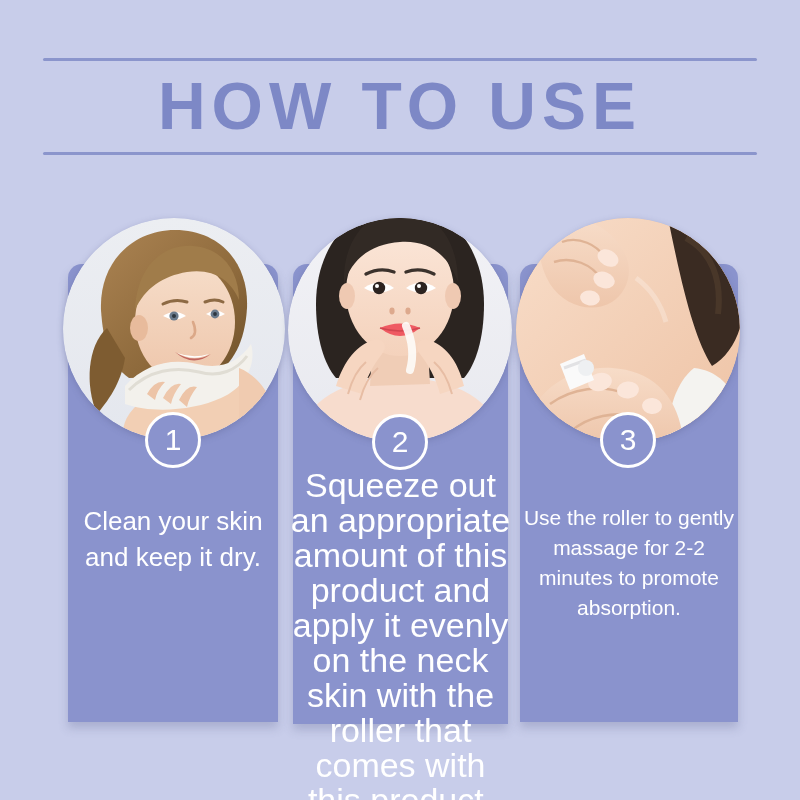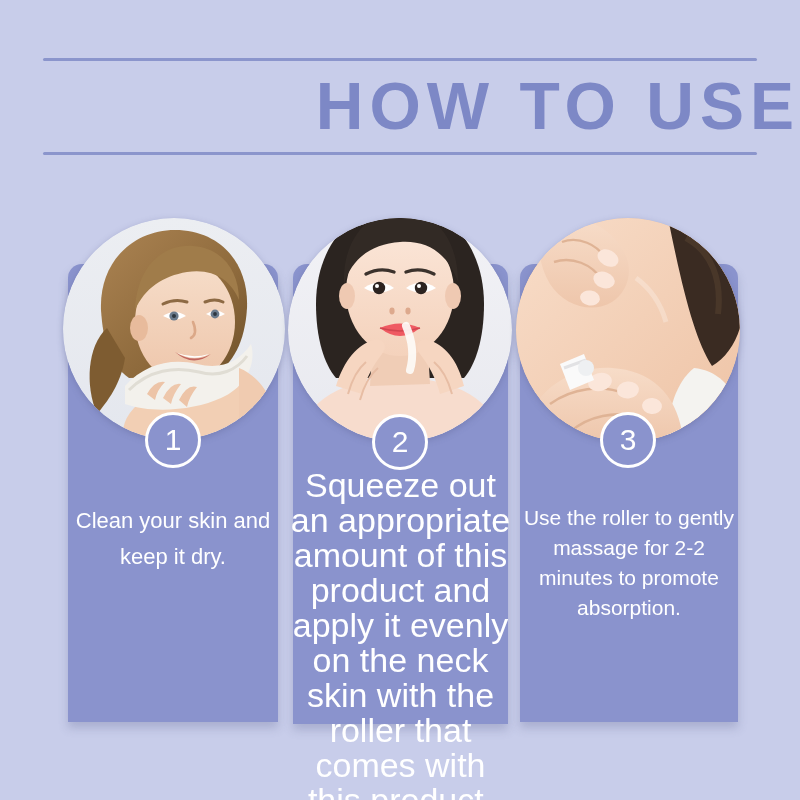--- a/index.html
+++ b/index.html
@@ -32,21 +32,21 @@
     border-radius: 2px;
   }
   .rule-top { top: 58px; }
   .rule-bottom { top: 152px; }
 
   .title {
     position: absolute;
     left: 0;
     top: 62px;
     width: 800px;
-    text-align: right;
+    text-align: center;
     font-size: 66px;
     line-height: 88px;
     font-weight: bold;
     letter-spacing: 6px;
     color: #7d88c6;
     font-family: "Liberation Sans", sans-serif;
     white-space: nowrap;
   }
 
   
@@ -103,21 +103,21 @@
   .badge-3 { left: 600px; top: 194px; }
 
   .caption {
     position: absolute;
     color: #ffffff;
     text-align: center;
     font-family: "Liberation Sans", sans-serif;
   }
   .caption-1 {
     left: 68px; top: 285px; width: 210px;
-    font-size: 22px; line-height: 36px;
+    font-size: 26px; line-height: 36px;
   }
   .caption-2 {
     left: 288px; top: 250px; width: 225px;
     font-size: 34px; line-height: 35px;
   }
   .caption-3 {
     left: 518px; top: 285px; width: 222px;
     font-size: 21px; line-height: 30px;
   }
 </style>

